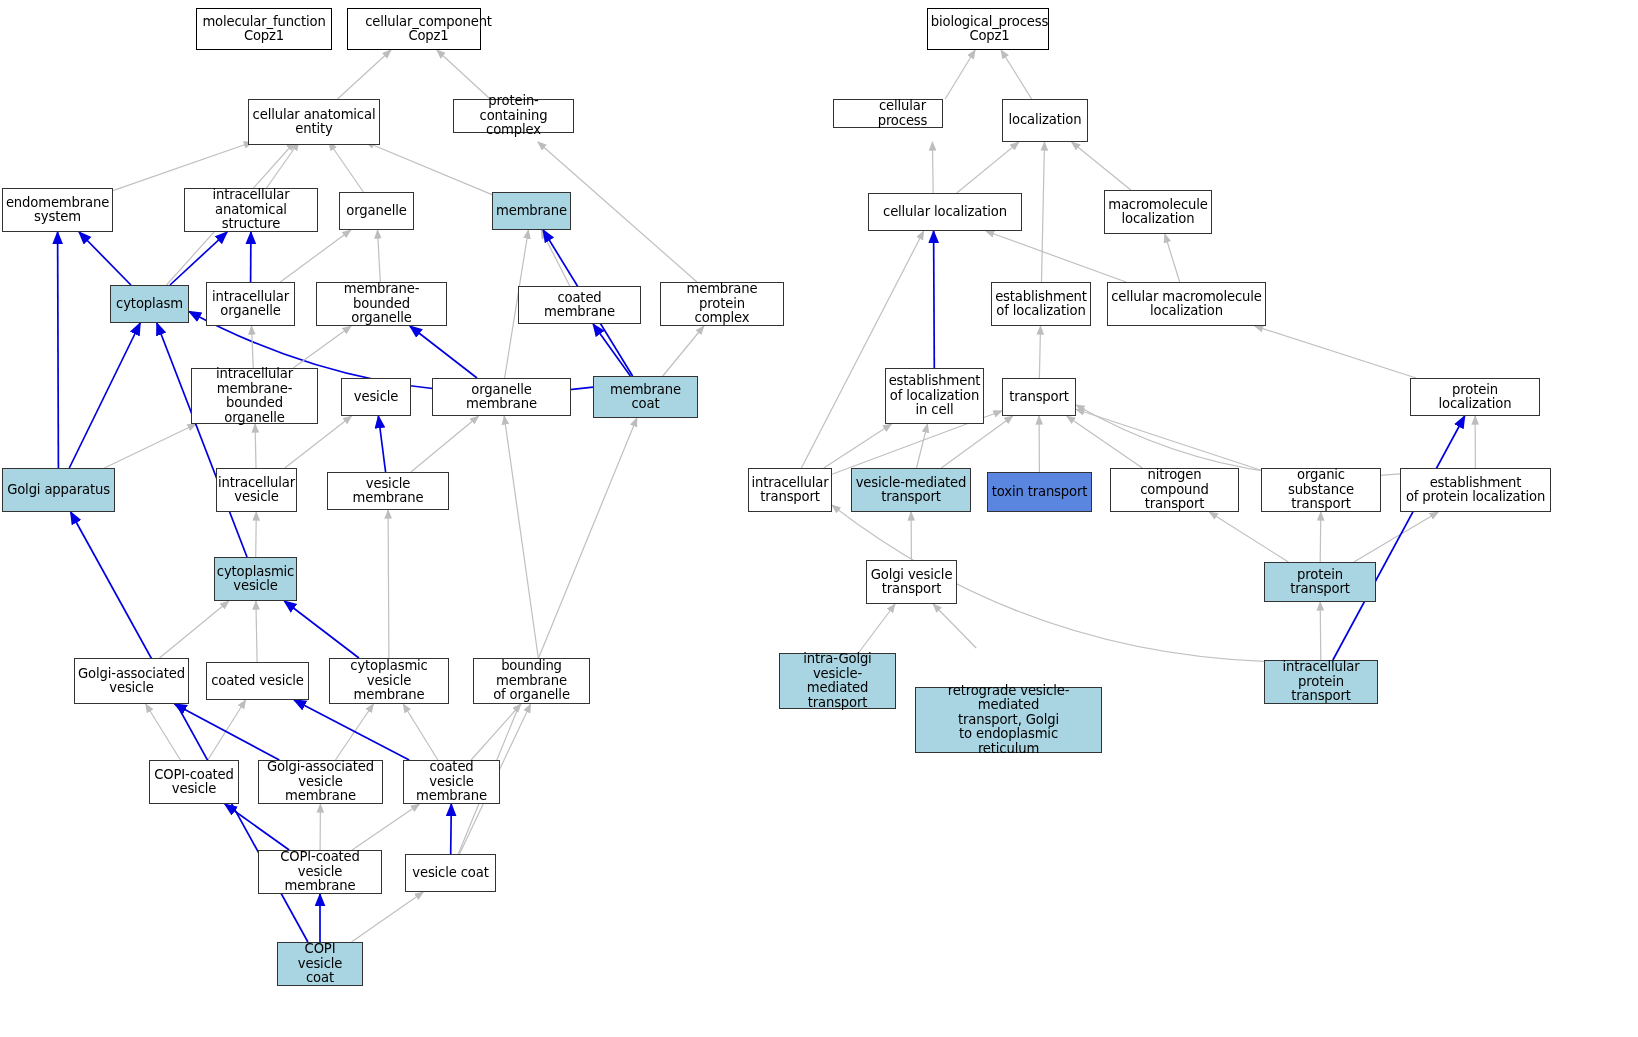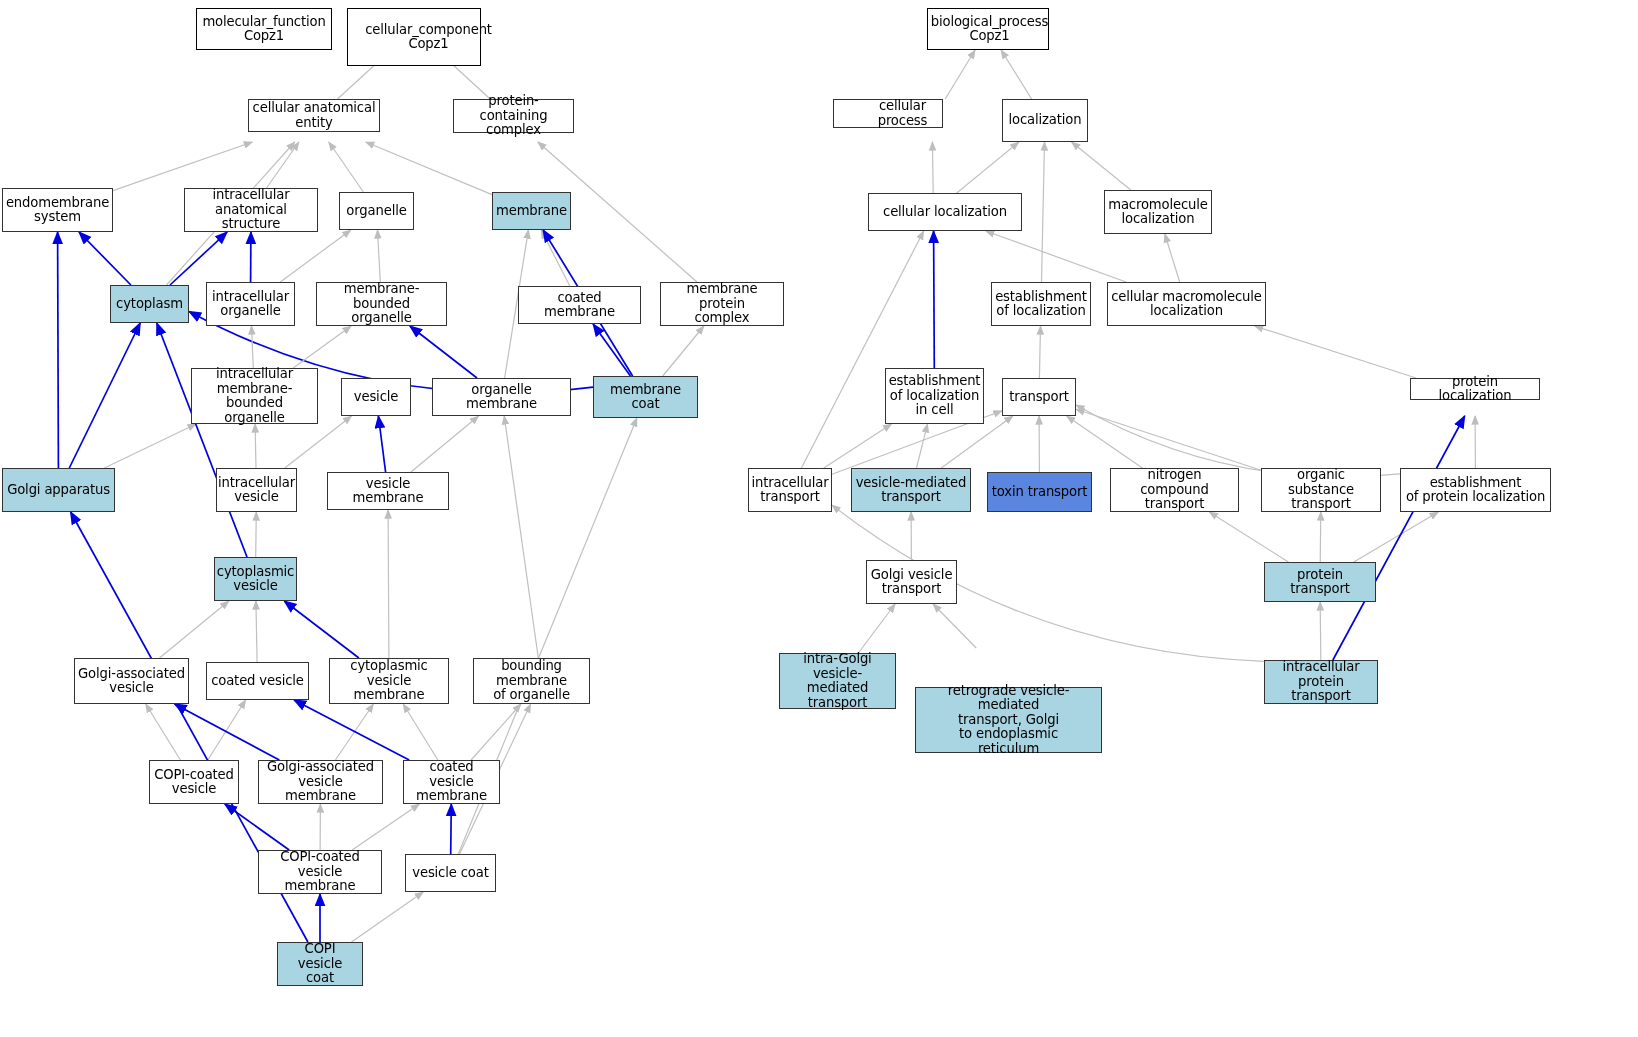--- a/index.html
+++ b/index.html
@@ -139,25 +139,25 @@
         <path d="M1320.2,562.0 L1320.8,512.0" fill="none" stroke="#c0c0c0" stroke-width="1.2" marker-end="url(#ah-gray)"></path>
         <path d="M1353.8,562.0 L1438.3,512.0" fill="none" stroke="#c0c0c0" stroke-width="1.2" marker-end="url(#ah-gray)"></path>
         <path d="M1320.8,660.0 L1320.2,602.0" fill="none" stroke="#c0c0c0" stroke-width="1.2" marker-end="url(#ah-gray)"></path>
         <path d="M1264.0,661.4 Q1023.0,652.4 832.0,505.2" fill="none" stroke="#c0c0c0" stroke-width="1.2" marker-end="url(#ah-gray)"></path>
         <path d="M1332.9,660.0 L1464.7,416.0" fill="none" stroke="#0000e0" stroke-width="1.7" marker-end="url(#ah-blue)"></path>
       </g>
   </svg>
   <div id="nodes-layer">
       <div class="node root" style="left: 196px; top: 8px; width: 136px; height: 42px;">molecular_function
 Copz1</div>
-      <div class="node root" style="left: 347px; top: 8px; width: 134px; height: 58px; padding-left: 32px;">cellular_component
+      <div class="node root" style="left: 347px; top: 8px; width: 134px; height: 42px; padding-left: 32px;">cellular_component
 Copz1</div>
       <div class="node root" style="left: 927px; top: 8px; width: 122px; height: 42px; padding-left: 6px;">biological_process
 Copz1</div>
-      <div class="node" style="left: 248px; top: 99px; width: 132px; height: 33px;">cellular anatomical
+      <div class="node" style="left: 248px; top: 99px; width: 132px; height: 46px;">cellular anatomical
 entity</div>
       <div class="node" style="left: 453px; top: 99px; width: 121px; height: 34px;">protein-containing
 complex</div>
       <div class="node" style="left: 833px; top: 99px; width: 110px; height: 29px; padding-left: 32px;">cellular process</div>
       <div class="node" style="left: 1002px; top: 99px; width: 86px; height: 43px;">localization</div>
       <div class="node" style="left: 2px; top: 188px; width: 111px; height: 44px;">endomembrane
 system</div>
       <div class="node" style="left: 184px; top: 188px; width: 134px; height: 44px;">intracellular
 anatomical structure</div>
       <div class="node" style="left: 339px; top: 192px; width: 75px; height: 38px;">organelle</div>
@@ -180,21 +180,21 @@
       <div class="node" style="left: 191px; top: 368px; width: 127px; height: 56px;">intracellular
 membrane-bounded
 organelle</div>
       <div class="node" style="left: 341px; top: 378px; width: 70px; height: 38px;">vesicle</div>
       <div class="node" style="left: 432px; top: 378px; width: 139px; height: 38px;">organelle membrane</div>
       <div class="node hl1" style="left: 593px; top: 376px; width: 105px; height: 42px;">membrane coat</div>
       <div class="node" style="left: 885px; top: 368px; width: 99px; height: 56px;">establishment
 of localization
 in cell</div>
       <div class="node" style="left: 1002px; top: 378px; width: 74px; height: 38px;">transport</div>
-      <div class="node" style="left: 1410px; top: 378px; width: 130px; height: 22px;">protein localization</div>
+      <div class="node" style="left: 1410px; top: 378px; width: 130px; height: 38px;">protein localization</div>
       <div class="node" style="left: 216px; top: 468px; width: 81px; height: 44px;">intracellular
 vesicle</div>
       <div class="node" style="left: 327px; top: 472px; width: 122px; height: 38px;">vesicle membrane</div>
       <div class="node" style="left: 748px; top: 468px; width: 84px; height: 44px;">intracellular
 transport</div>
       <div class="node hl1" style="left: 851px; top: 468px; width: 120px; height: 44px;">vesicle-mediated
 transport</div>
       <div class="node hl2" style="left: 987px; top: 472px; width: 105px; height: 40px; text-align: center;">toxin transport</div>
       <div class="node" style="left: 1110px; top: 468px; width: 129px; height: 44px;">nitrogen compound
 transport</div>

